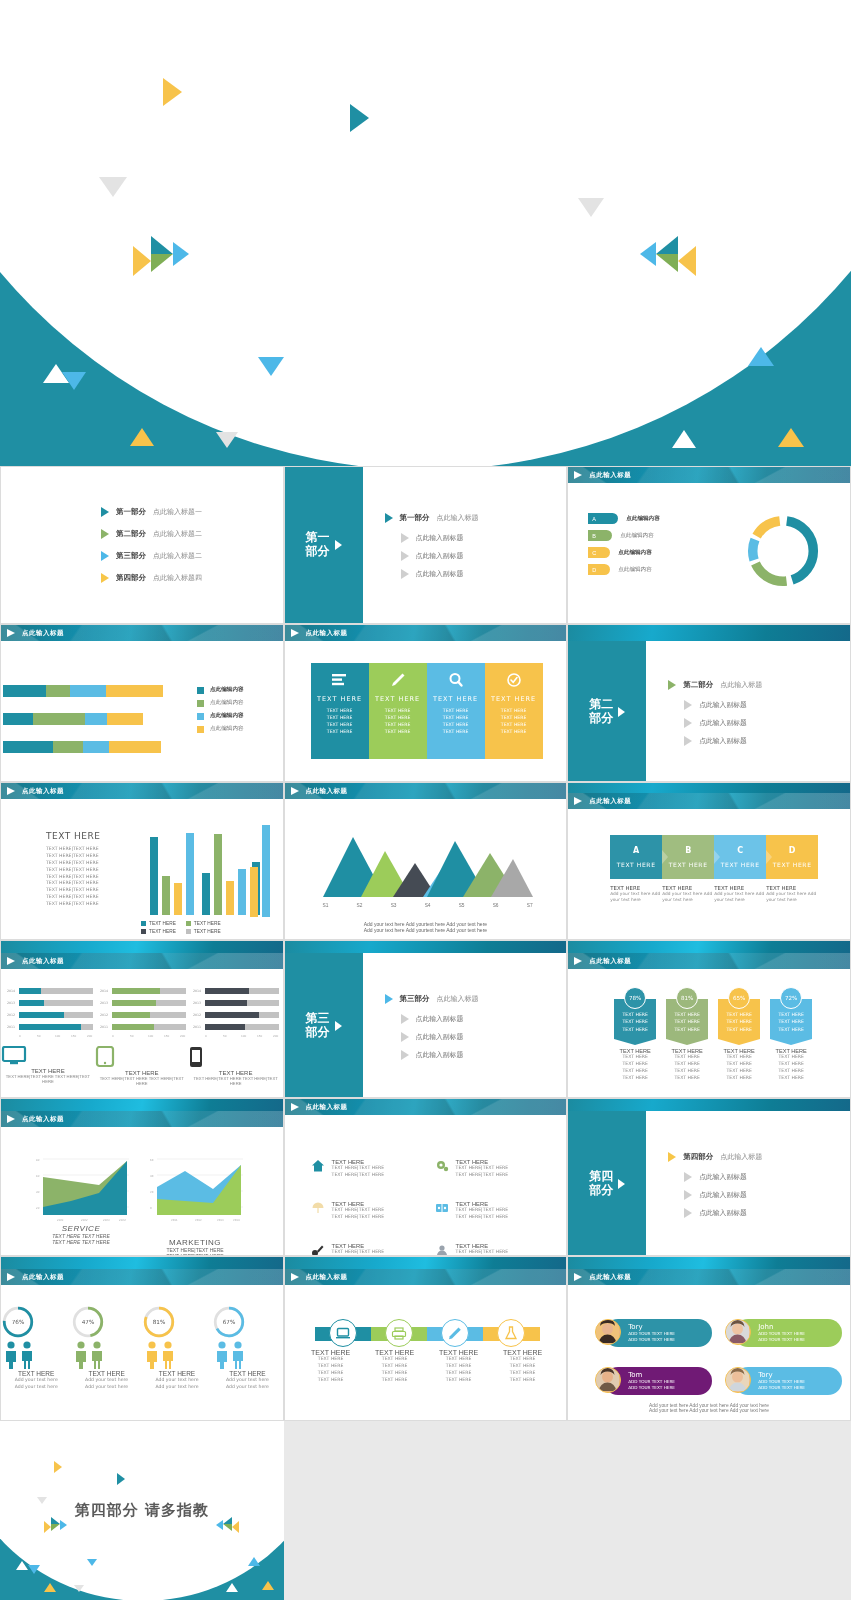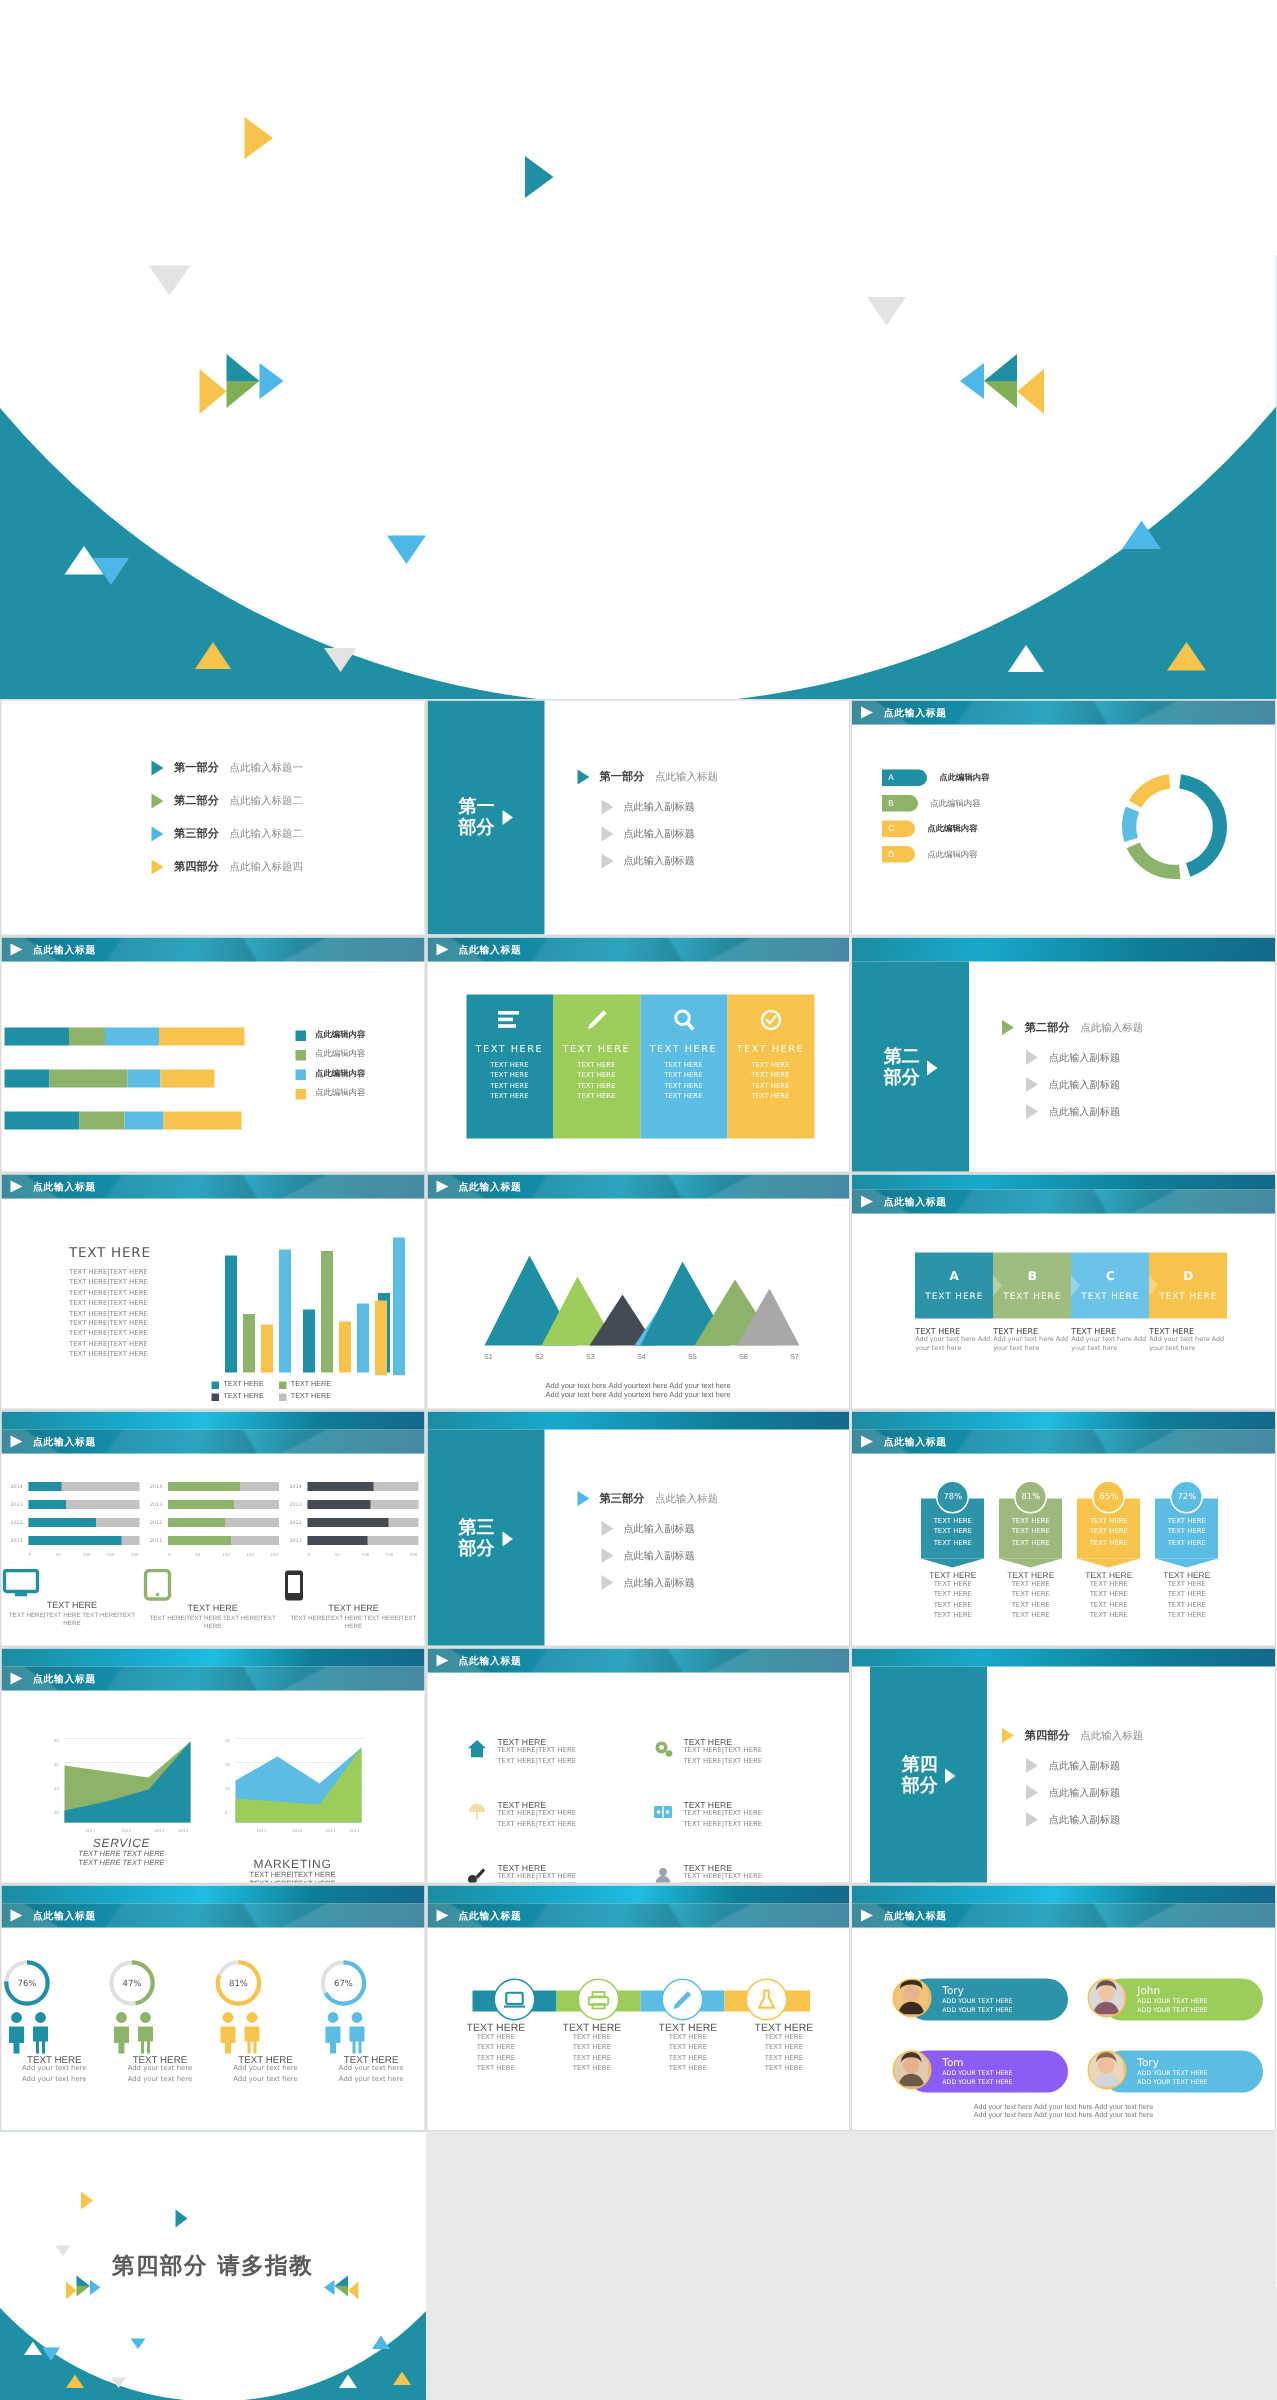--- a/index.html
+++ b/index.html
@@ -925,21 +925,21 @@
             <div>
               <div style="font-size:5.8px;color:#555;">TEXT  HERE</div>
               <div class="tiny"><span>TEXT HERE|TEXT HERE</span><br><span>TEXT HERE|TEXT HERE</span></div>
             </div>
           </div>
         </div>
       </div>
 
       <div class="slide">
         <div class="art-strip" style="background:linear-gradient(100deg,#1b8ba0,#17a9cc 30%,#0e7d95 72%,#14698a);height:12px;"></div>
-        <div class="sec-left" style="top:12px;height:146px;margin-left:12px;">
+        <div class="sec-left" style="top:12px;height:146px;">
           <div class="sec-left-inner">
             <span class="sec-left-label">
               <span>第四</span><br>
               <span>部分</span>
             </span>
             <span class="tri" style="position:relative;border-top:5px solid transparent;border-bottom:5px solid transparent;border-left:7px solid #ffffff;"></span>
           </div>
         </div>
         <div class="sec-body" style="top:12px;height:146px;">
           <div class="toc-row">
@@ -1152,21 +1152,21 @@
                   <path d="M3 23 a8.5 8.5 0 0 1 17 0z" fill="#8a5a66"></path>
                 </svg>
             </div>
             <div>
               <div class="pname">John</div>
               <div class="pbody"><span>ADD YOUR TEXT HERE</span><br><span>ADD YOUR TEXT HERE</span></div>
             </div>
           </div>
         </div>
         <div class="cx" style="left:36px;top:110px;">
-          <div class="pcard" style="background:#8b5cf6;">
+          <div class="pcard" style="background:#701a75;">
             <div class="pavatar" style="background:#e7b289;">
               <svg width="23" height="23" viewBox="0 0 23 23">
                   <rect width="23" height="23" fill="#e0cbb0"></rect>
                   <circle cx="11.5" cy="9" r="5.5" fill="#e7b289"></circle>
                   <path d="M4.5 7 a7 7 0 0 1 14 0 q-2 -3.5 -7 -3.5 q-5 0 -7 3.5z" fill="#4a3527"></path>
                   <path d="M3 23 a8.5 8.5 0 0 1 17 0z" fill="#6f5a46"></path>
                 </svg>
             </div>
             <div>
               <div class="pname">Tom</div>

